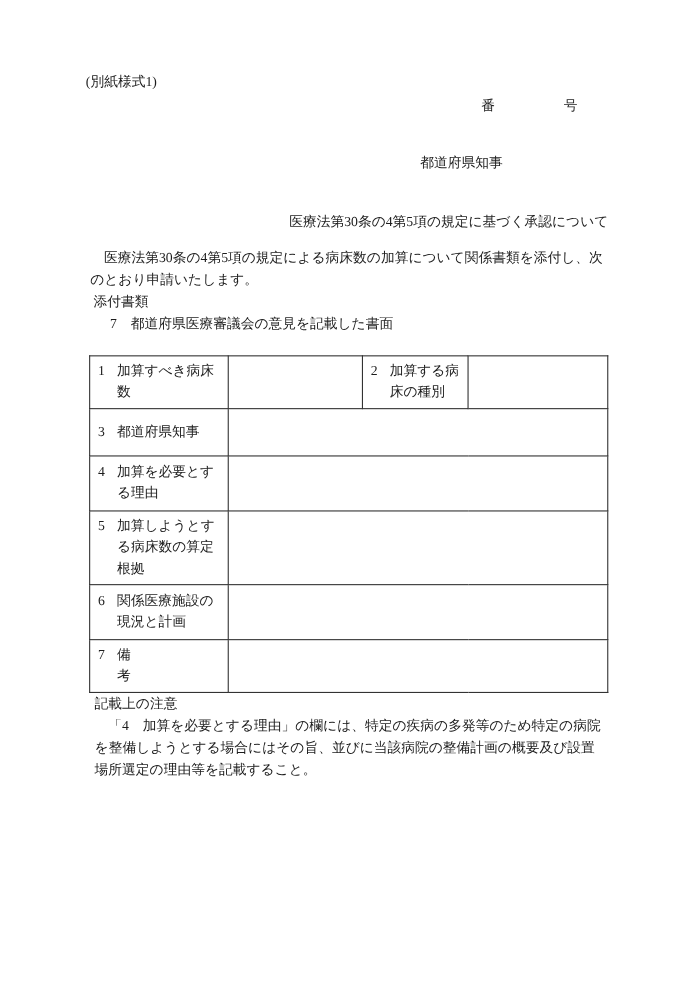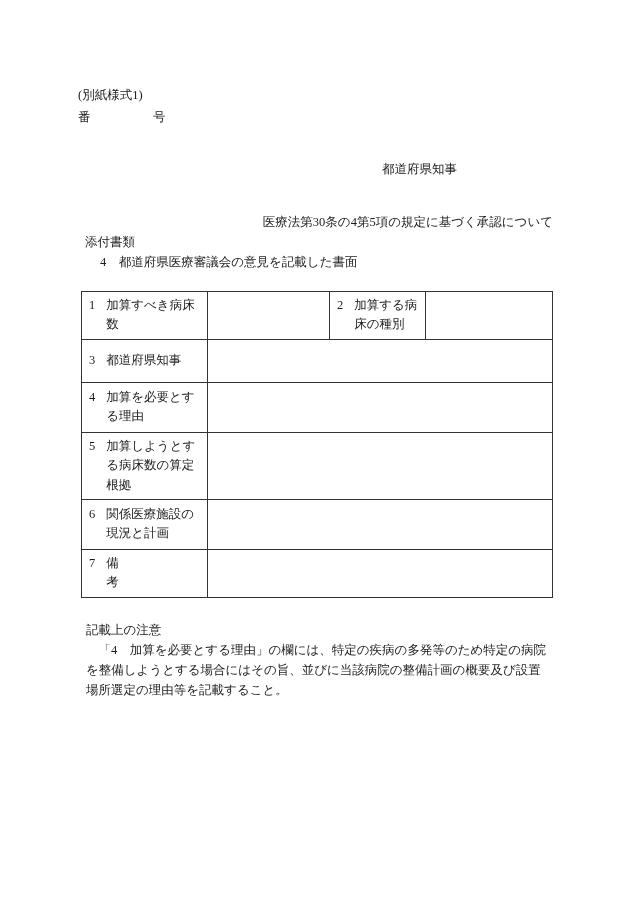--- a/index.html
+++ b/index.html
@@ -5,25 +5,25 @@
   * { margin:0; padding:0; box-sizing:border-box; }
   html, body { background:#ffffff; }
   body {
     width:630px; height:916px;
     font-family:"Liberation Serif","DejaVu Serif",serif;
     color:#1c1c1c;
     font-size:12.5px;
     line-height:1.6;
     overflow:hidden;
   }
-  .page { padding:85px 77px 0 78px; }
+  .page { padding:64px 77px 0 78px; }
 
   .form-label { line-height:20px; }
 
-  .right-block { text-align:left; padding-right:28px; line-height:20px; margin-top:2px; }
+  .right-block { text-align:right; padding-right:28px; line-height:20px; margin-top:2px; }
 
   .addr-line { line-height:20px; }
   .addr-line .honorific { display:inline-block; margin-left:88px; }
 
   .sender-line { text-align:right; padding-right:96px; line-height:20px;margin-top:32px; }
 
   .doc-title { text-align:right; margin-top:33px; line-height:20px; }
 
   .body-par { margin-top:13px; padding-left:4px; text-indent:1em; line-height:20px; }
 
@@ -38,21 +38,21 @@
   .app-table td { border:1px solid #333; vertical-align:middle; padding:4px 7px; }
   .app-table .r1 { height:44px; }
   .app-table .r2 { height:43px; }
   .app-table .r3 { height:50px; }
   .app-table .r4 { height:50px; }
   .app-table .r5 { height:50px; }
   .app-table .r6 { height:45px; }
   .cell-flex { display:flex; align-items:flex-start; column-gap:11px; line-height:1.55; }
   .cell-flex .num { flex:0 0 auto; }
 
-  .notes { margin-top:22px; padding-left:8px; }
+  .notes { padding-left:8px; }
   .notes .notes-heading { line-height:20px; }
   .notes .notes-body { text-indent:1em; line-height:20px; width:466px; }
 </style>
 </head>
 <body>
 
 <div class="page">
 
   <div class="form-label">(別紙様式1)</div>
 
@@ -60,24 +60,25 @@
     <div>番　　　　　号</div>
   </div>
 
 
   <div class="sender-line">
     <span>都道府県知事</span>
   </div>
 
   <div class="doc-title">医療法第30条の4第5項の規定に基づく承認について</div>
 
+  <p class="body-par">医療法第30条の4第5項の規定による病床数の加算について関係書類を添付し、次のとおり申請いたします。</p>
 
   <div class="attachments">
     <div class="att-heading">添付書類</div>
-    <div class="att-item">4　都道府県医療審議会の意見を記載した書面</div>
+    <div class="att-item">7　都道府県医療審議会の意見を記載した書面</div>
   </div>
 
   <table class="app-table">
     <colgroup>
       <col style="width:126px">
         <col style="width:122px">
         <col style="width:96px">
         <col style="width:127px">
     </colgroup>
     <tbody>

